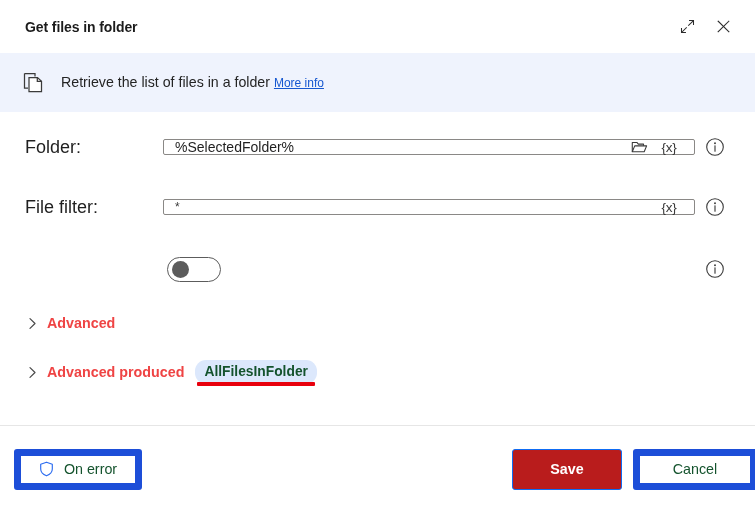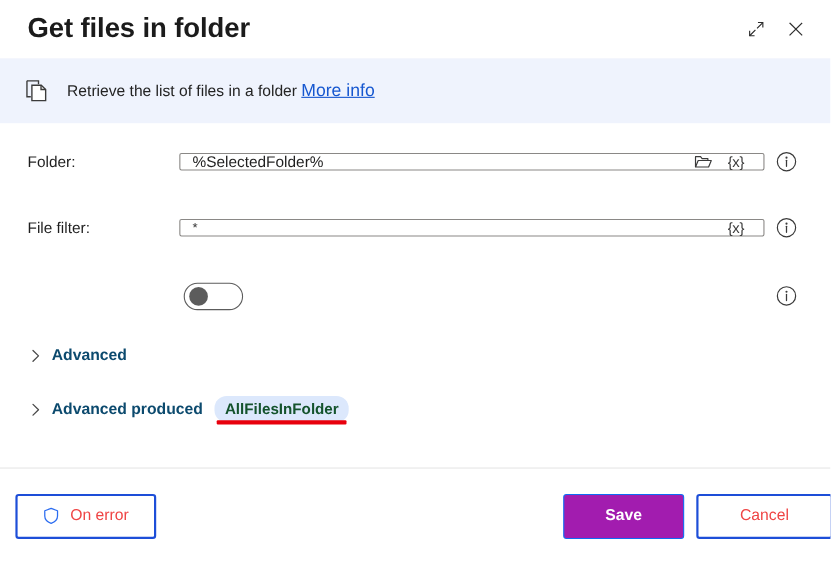--- a/index.html
+++ b/index.html
@@ -27,21 +27,21 @@
   .titlebar {
     height: 53px;
     flex: 0 0 53px;
     display: flex;
     align-items: center;
     padding: 0 14px 0 25px;
     box-sizing: border-box;
     background: #ffffff;
   }
   .title-text {
-    font-size: 25px;
+    font-size: 14px;
     font-weight: 600;
     letter-spacing: -0.1px;
     color: #1b1b1b;
     flex: 1 1 auto;
     line-height: 1;
   }
   .title-btn {
     width: 36px;
     height: 34px;
     display: flex;
@@ -73,41 +73,41 @@
   }
   .banner-text {
     font-size: 14.2px;
     color: #242424;
     line-height: 1;
   }
   .banner-link {
     color: #1657d0;
     text-decoration: underline;
     cursor: pointer;
-    font-size: 16px;
+    font-size: 12px;
   }
 
   
   .form {
     flex: 1 1 auto;
     position: relative;
     padding: 0;
   }
   .row {
     position: absolute;
     left: 0;
     width: 755px;
     height: 34px;
     display: flex;
     align-items: center;
   }
   .row-label {
     position: absolute;
     left: 25px;
-    font-size: 14px;
+    font-size: 18px;
     color: #1f1f1f;
     line-height: 1;
     white-space: nowrap;
   }
   .field {
     position: absolute;
     left: 163px;
     width: 532px;
     height: 16px;
     box-sizing: border-box;
@@ -195,21 +195,21 @@
     margin-right: 8px;
     color: #444;
     display: flex;
     align-items: center;
     justify-content: center;
     flex: 0 0 14px;
   }
   .expander-label {
     font-size: 14.3px;
     font-weight: 600;
-    color: #0c4a6e;
+    color: #ef4444;
     line-height: 1;
     white-space: nowrap;
   }
   .var-pill-wrap {
     position: relative;
     margin-left: 11px;
     display: inline-flex;
   }
   .var-pill {
     background: #dce8fc;
@@ -249,25 +249,25 @@
     font-size: 14.3px;
     cursor: pointer;
     display: flex;
     align-items: center;
     justify-content: center;
     height: 41px;
     font-family: "Liberation Sans", sans-serif;
   }
   .btn-default {
     background: #ffffff;
-    border: 2px solid #1d4ed8;
-    color: #ef4444;
+    border: 7px solid #1d4ed8;
+    color: #14532d;
   }
   .btn-primary {
-    background: #a21caf;
+    background: #b91c1c;
     border: 1px solid #0f6cf3;
     color: #ffffff;
     font-weight: 600;
   }
   .btn-onerror {
     position: absolute;
     left: 14px;
     width: 128px;
     gap: 9px;
   }

